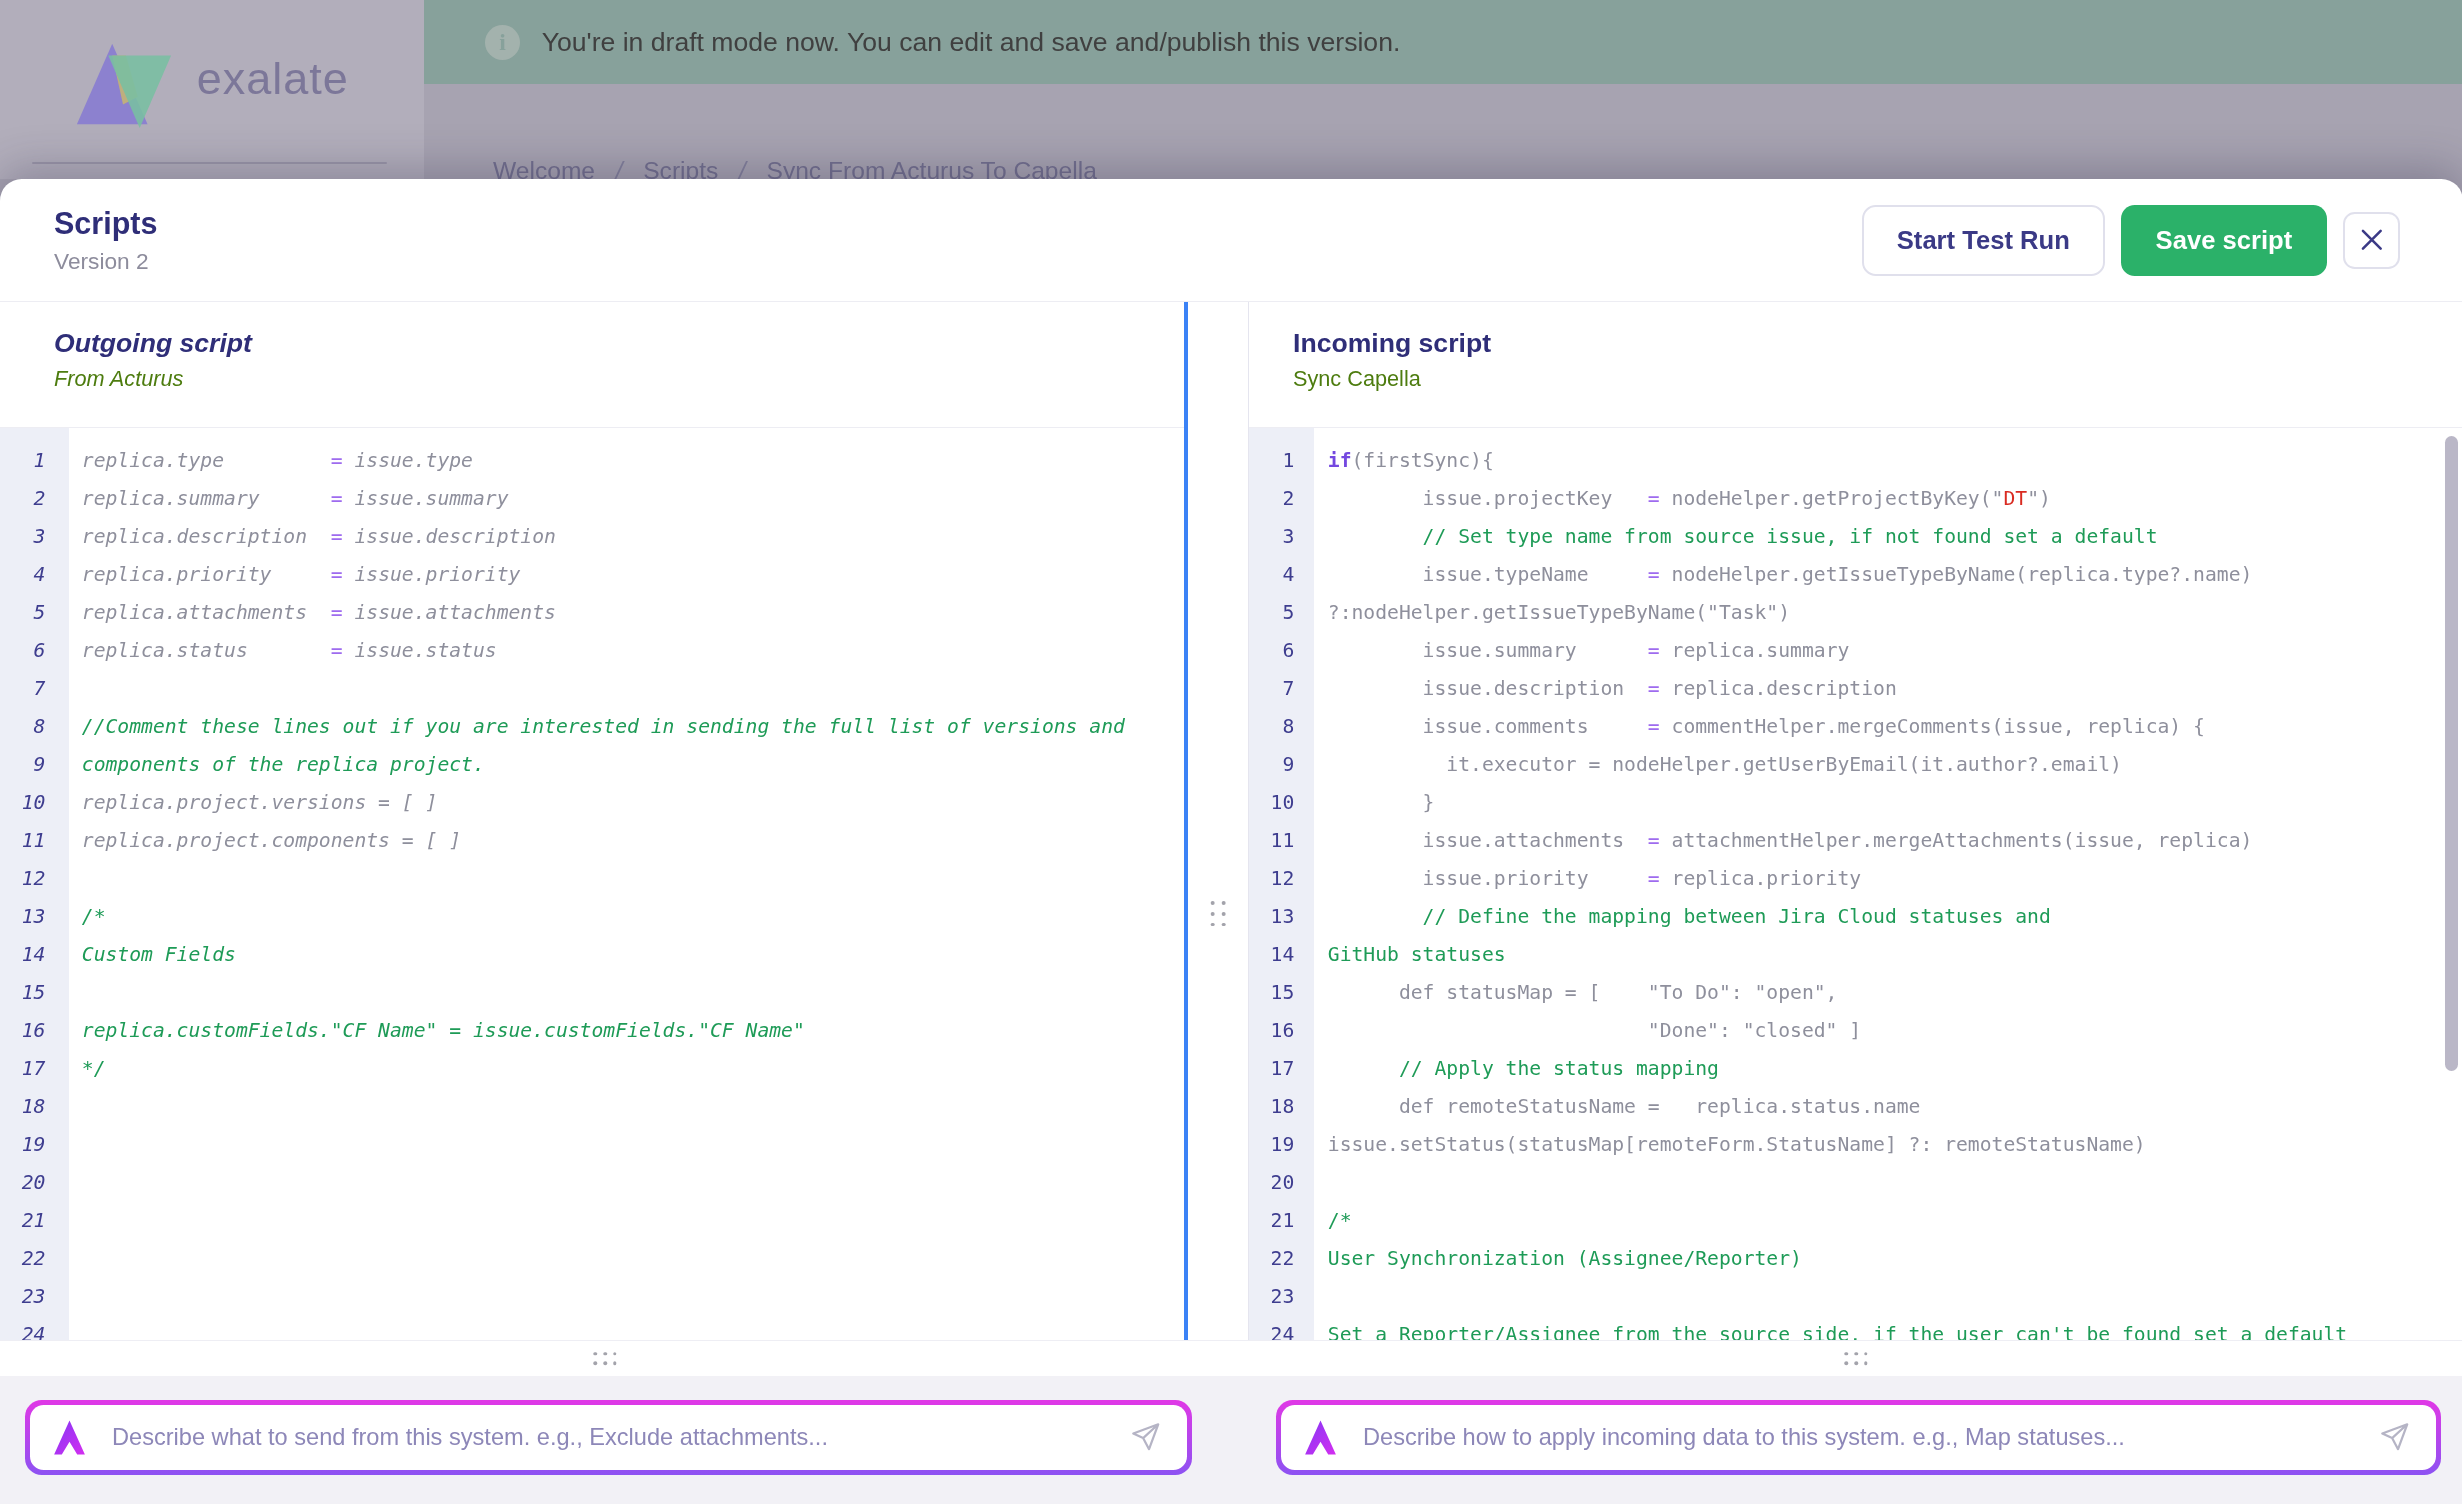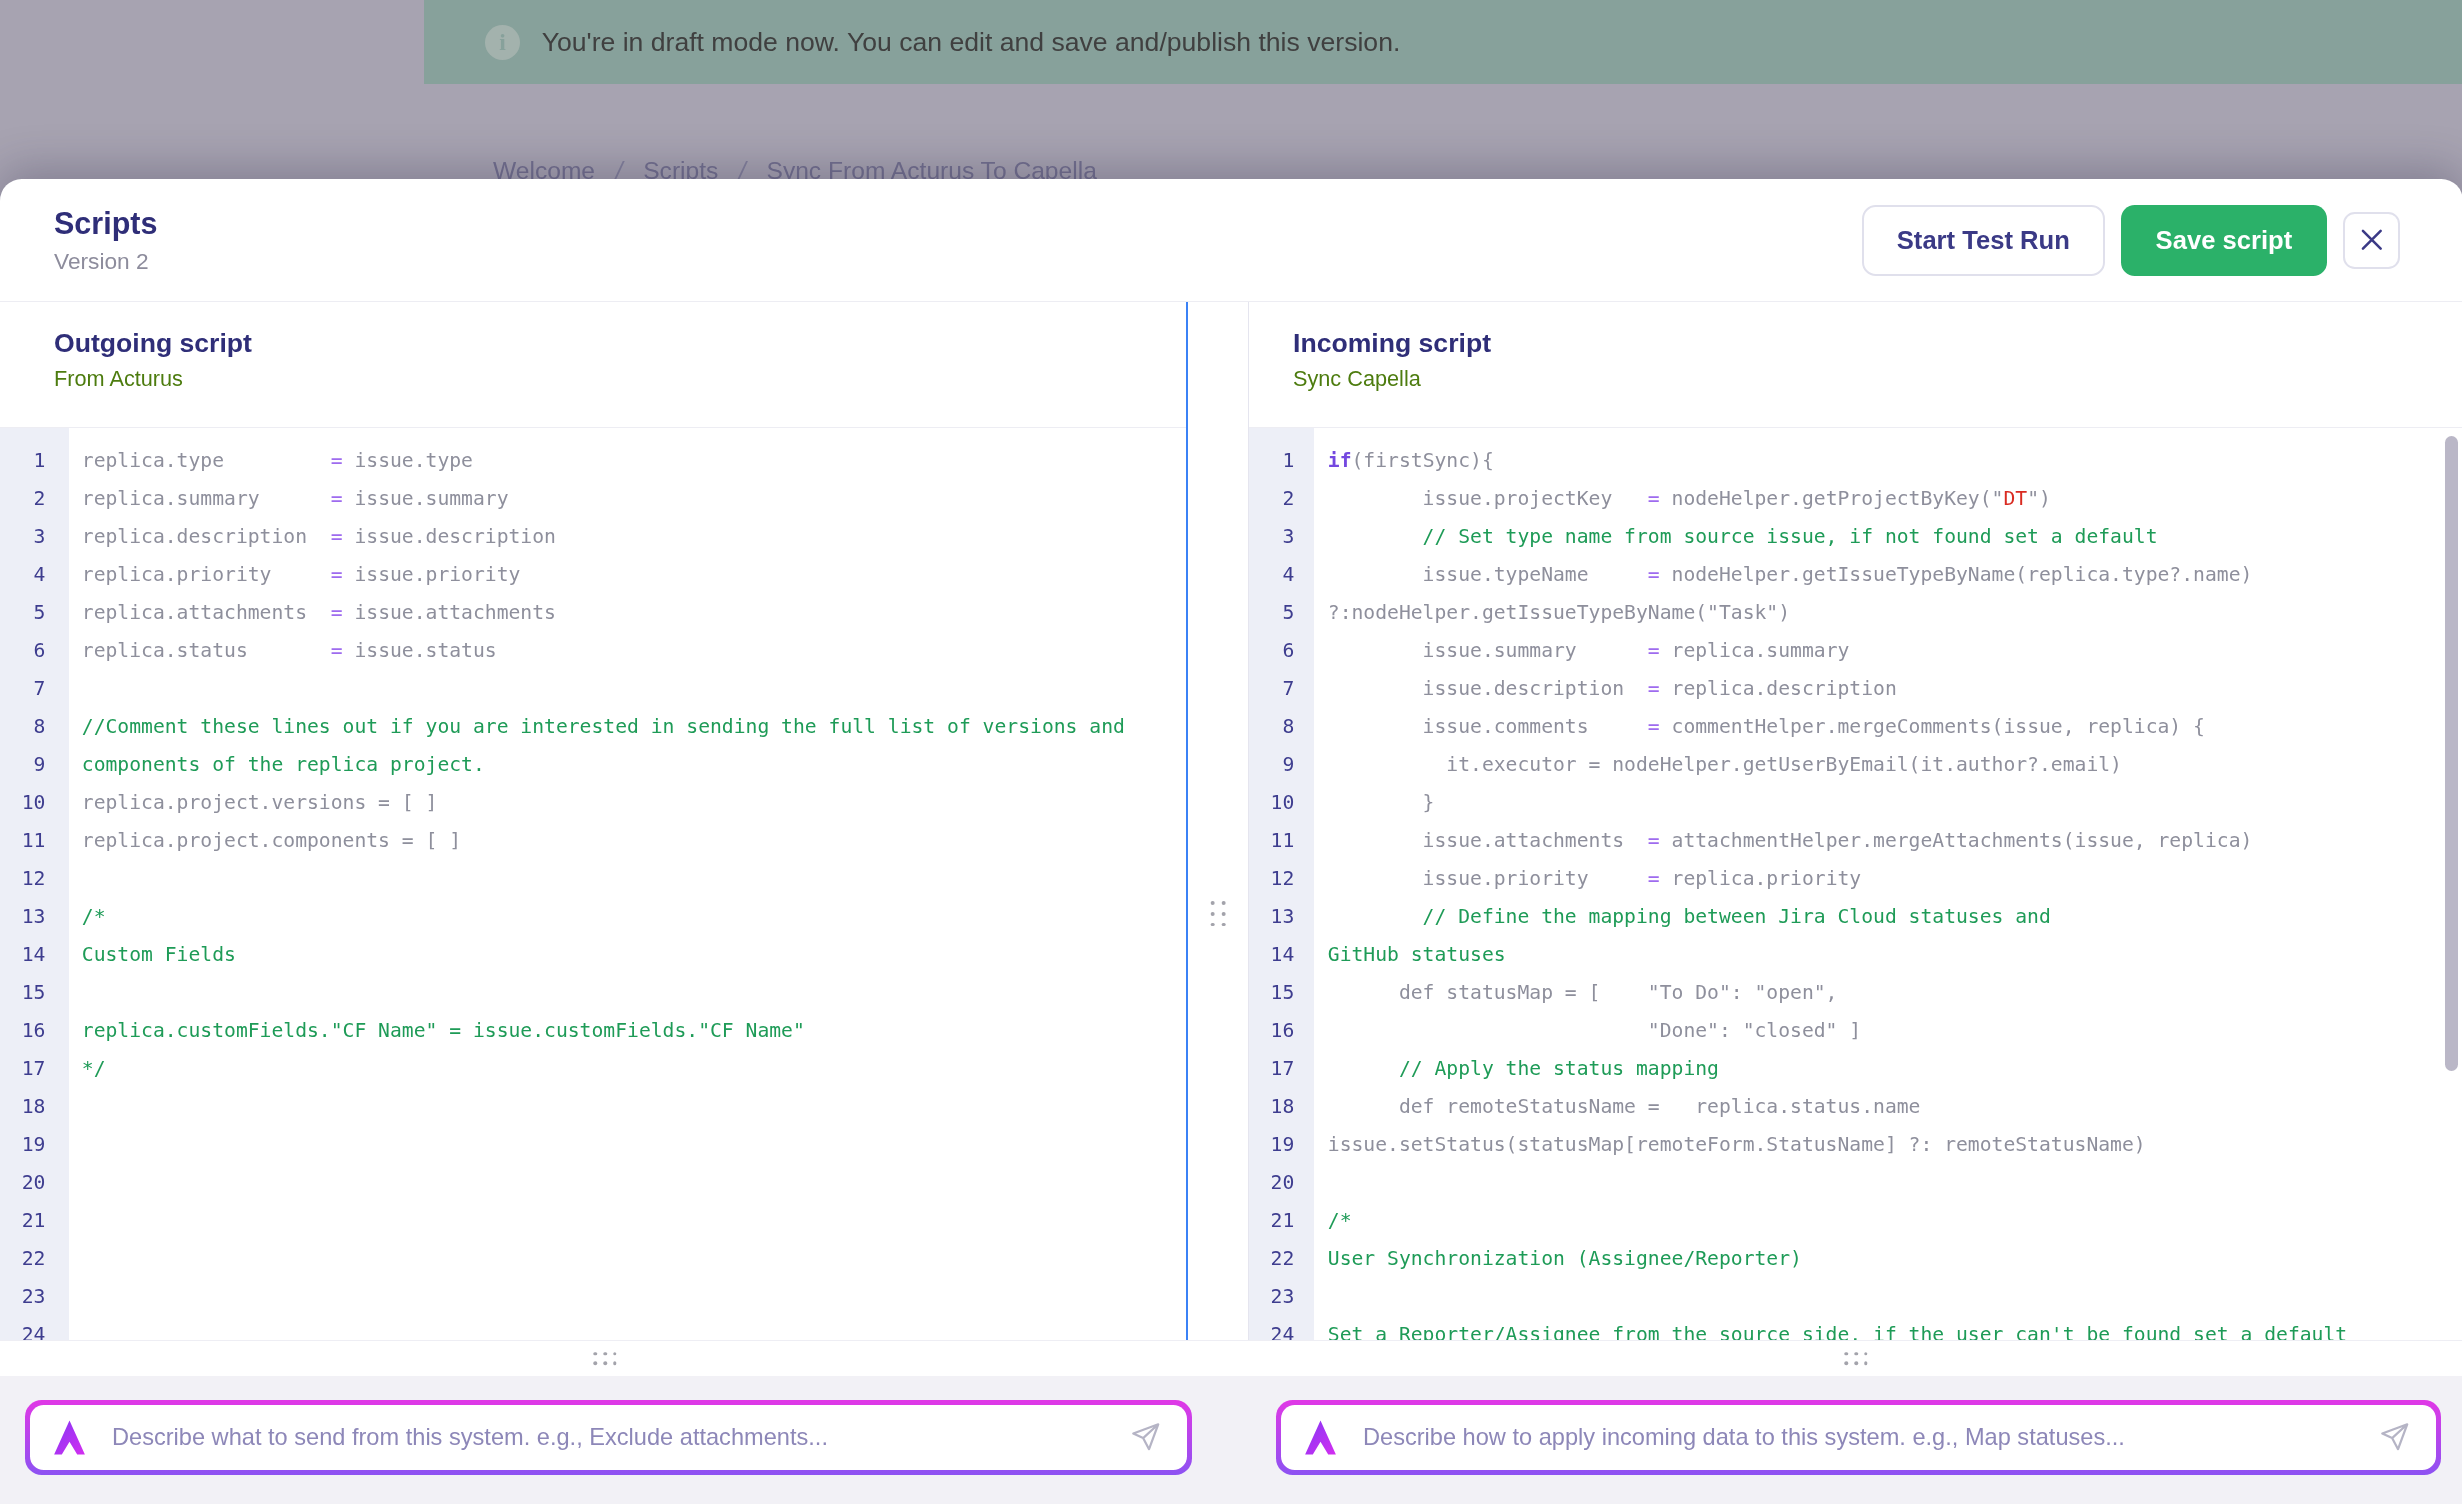--- a/index.html
+++ b/index.html
@@ -26,21 +26,21 @@
   .msub { margin-top:7px; font-size:22.7px; color:#8d8c9c; }
   .mactions { margin-left:auto; display:flex; align-items:center; gap:15.8px; }
   .btn { height:71px; border-radius:13.8px; font-size:25.6px; font-weight:700; font-family:"Liberation Sans", sans-serif; cursor:pointer; display:flex; align-items:center; justify-content:center; }
   .btn-secondary { padding:0 33px; background:#fff; border:2px solid #e0e0ec; color:#3b3a86; }
   .btn-primary { padding:0 35px; background:#2bb169; border:none; color:#fff; }
   .btn-close { width:57px; height:57px; padding:0; background:#fff; border:2px solid #e0e0ec; border-radius:11.8px; color:#3b3a86; }
 
   
   .pcols { flex:1 1 auto; display:flex; min-height:0; }
   .panel { display:flex; flex-direction:column; min-width:0; }
-  .panel-left { flex:0 0 1188px; border-right:2px solid #3b82f6; }
+  .panel-left { flex:0 0 1188px; border-right:4px solid #3b82f6;font-style:italic; }
   .pgap { flex:0 0 60px; position:relative; background:#fff; }
   .panel-right { flex:1 1 auto; border-left:1px solid #e5e5ef; position:relative; }
   .phead { flex:0 0 126px; border-bottom:1px solid #ededf3; padding-top:25.6px; }
   .panel-left .phead { padding-left:54px; }
   .panel-right .phead { padding-left:44px; }
   .ptitle { font-size:26.6px; font-weight:700; color:#2f2e78; }
   .psub { margin-top:7.9px; font-size:21.7px; color:#4d7c0f; }
   .pcode { position:relative; flex:1 1 auto; overflow:hidden; padding-top:13.8px; }
   .pcode::before { content:''; position:absolute; left:0; top:0; bottom:0; width:69px; background:#edeff7; }
   .panel-right .pcode::before { width:65px; }
@@ -74,20 +74,31 @@
   .ai-field::placeholder { color:#8d87b8; opacity:1; }
 </style>
 </head>
 <body>
 
 <div class="backdrop">
   <div class="banner">
     <div class="banner-icon">i</div>
     <div class="banner-text">You're in draft mode now. You can edit and save and/publish this version.</div>
   </div>
+  <div class="sidebar">
+    <div class="logo">
+      <svg width="110" height="106" viewBox="0 0 112 108">
+        <polygon points="8,100 44,18 80,100" fill="#8c81cf"></polygon>
+        <polygon points="44,30 58,30 70,72 55,80" fill="#bfae7e"></polygon>
+        <polygon points="40,30 104,30 72,104" fill="#79bfa2" fill-opacity="0.88"></polygon>
+      </svg>
+      <span class="logo-text">exalate</span>
+    </div>
+    <div class="sidebar-divider"></div>
+  </div>
   <div class="crumbs">
     <span>Welcome</span>
     <span class="crumb-sep">/</span>
     <span>Scripts</span>
     <span class="crumb-sep">/</span>
     <span>Sync From Acturus To Capella</span>
   </div>
 </div>
 
 <div class="modal">

